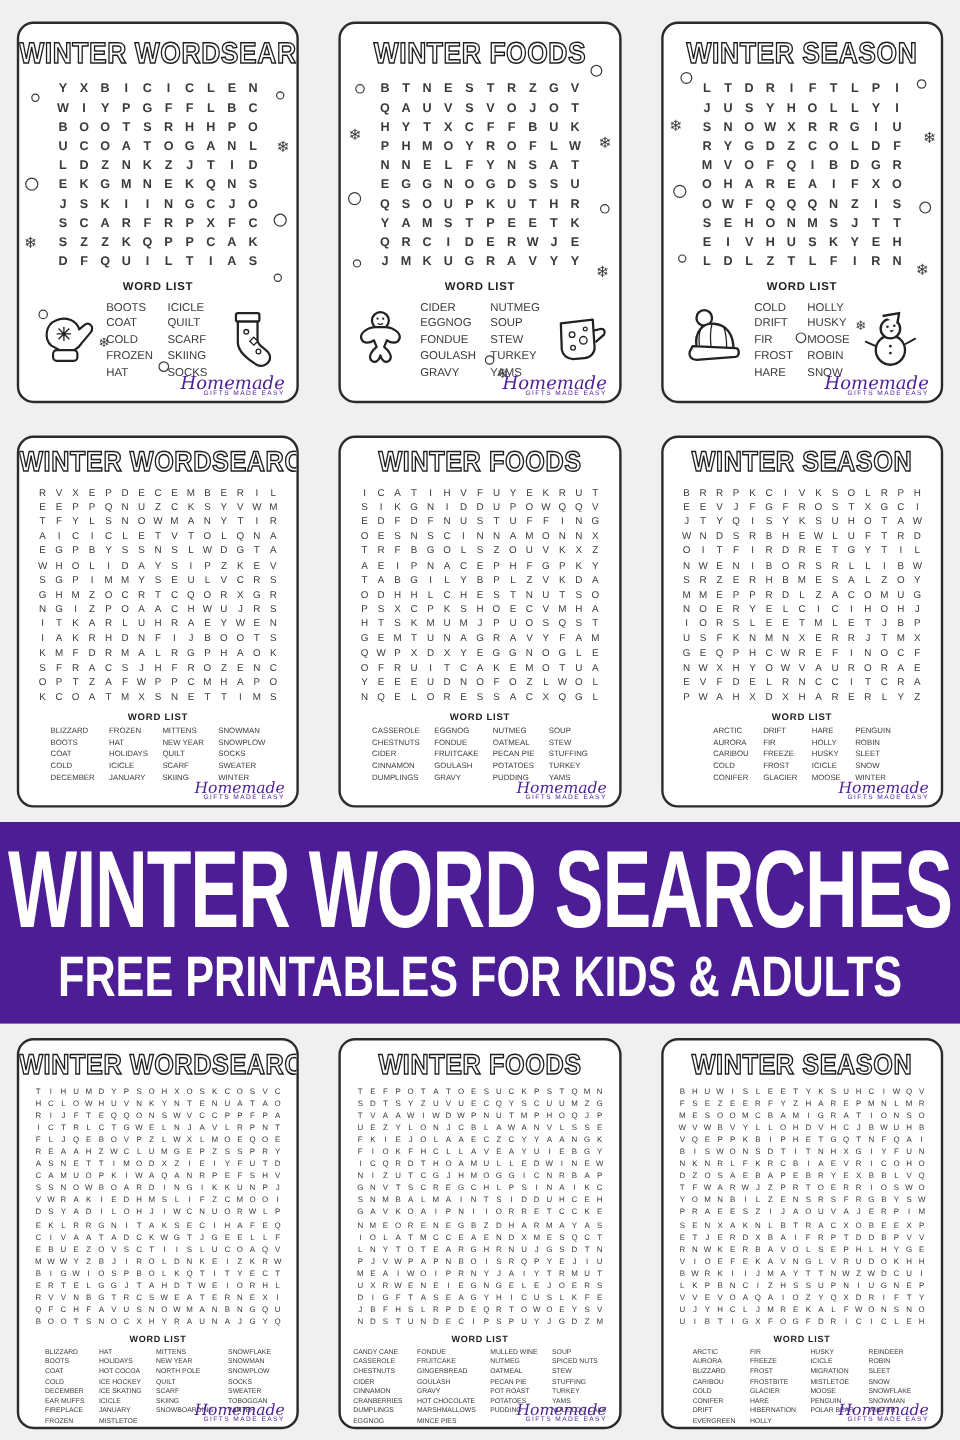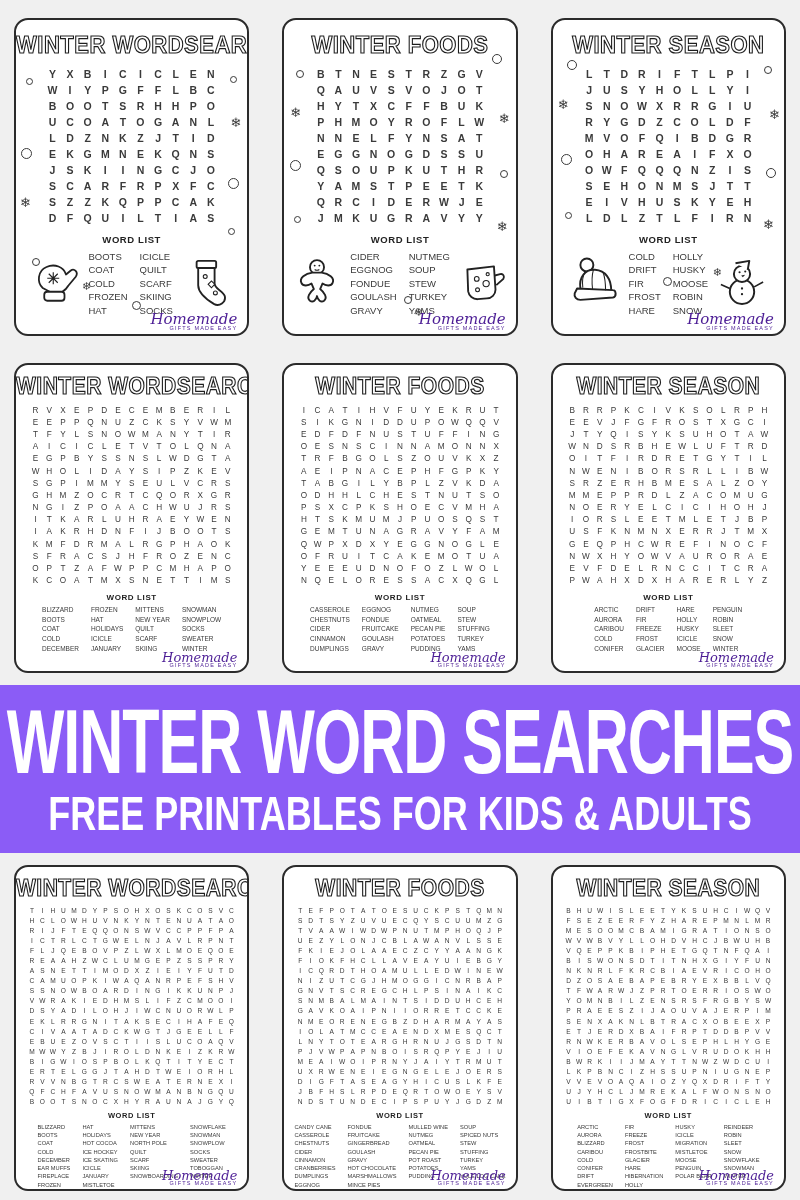--- a/index.html
+++ b/index.html
@@ -1324,21 +1324,21 @@
             <li>WINTER</li>
           </ul>
         </div>
       <div class="logo">
         <div class="logo-script">Homemade</div>
         <div class="logo-tag">GIFTS MADE EASY</div>
       </div>
     </section>
   </div>
 
-  <div class="banner" style="background: #8b5cf6;">
+  <div class="banner" style="background: #4c1d95;">
     <div class="banner-title">WINTER WORD SEARCHES</div>
     <div class="banner-subtitle">FREE PRINTABLES FOR KIDS &amp; ADULTS</div>
   </div>
 
   <div class="row row3">
 
     <section class="card">
       <h2 class="title">WINTER WORDSEARCH</h2>
       <div class="grid g20" style="grid-template-columns: repeat(20, 1fr);">
           <span>T</span>

